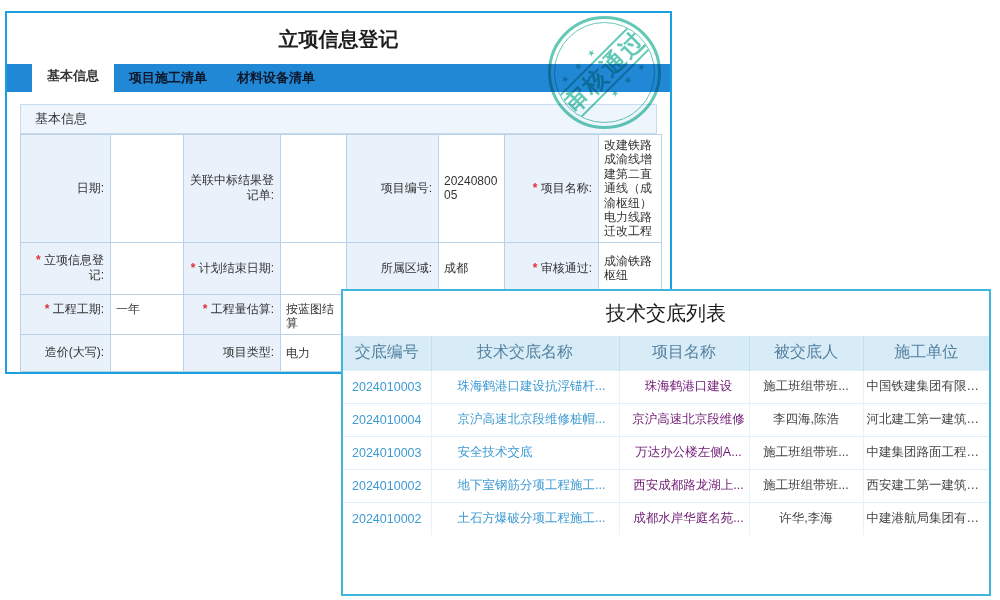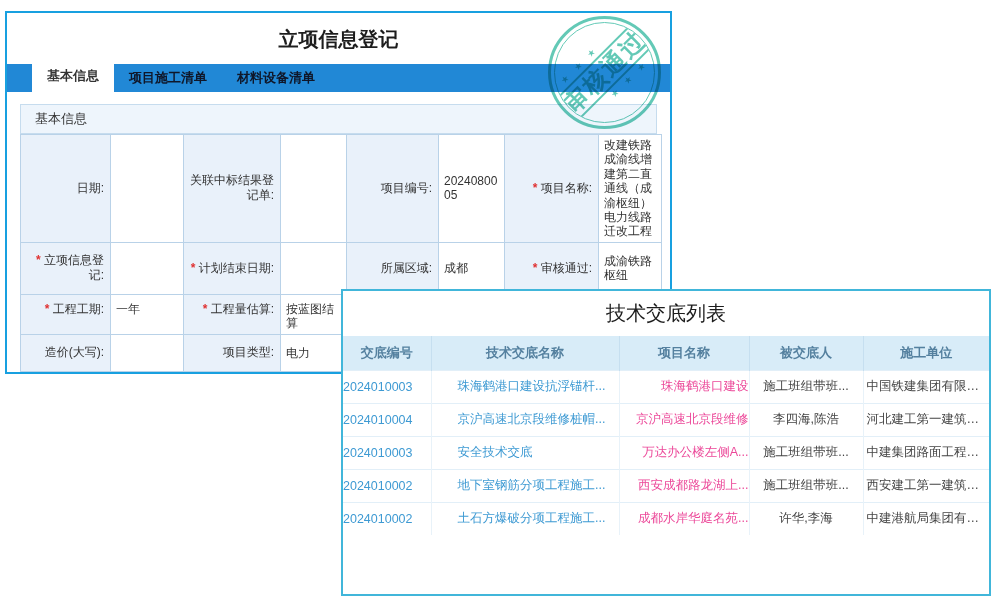--- a/index.html
+++ b/index.html
@@ -44,30 +44,30 @@
   .stars-top { align-self:center; transform:translateX(-22px); }
   .stars-top::before { content:"★ ★ ★ ★"; }
   .stars-bot { align-self:center; transform:translateX(22px); }
   .stars-bot::before { content:"★ ★ ★ ★"; }
 
   
   .win2 { position:absolute; left:341px; top:289px; width:650px; height:307px;
           background:#fff; border:2px solid #41b6da; z-index:5; overflow:hidden; }
   .list-title { text-align:center; margin-top:9px; font-size:20px; font-weight:normal; color:#1d1d1d; }
   table.list { margin-top:9px; width:646px; border-collapse:collapse; table-layout:fixed; }
-  table.list th { height:34px; background:#d8ecf8; color:#54809f; font-size:13px;
-                  font-weight:bold; border-right:1px solid #c6dff0; }
+  table.list th { height:34px; background:#d8ecf8; color:#54809f; font-size:16px;
+                  font-weight:normal; border-right:1px solid #c6dff0; }
   table.list th:last-child { border-right:none; }
   table.list td { height:33px; font-size:12.5px; border-top:1px solid #e2eff8;
                   border-right:1px solid #e8f2f9; white-space:nowrap; overflow:hidden;
                   text-overflow:ellipsis; }
   table.list td:last-child { border-right:none; }
-  td.c-id { text-align:left; color:#3e9ad3; cursor:pointer; }
+  td.c-id { text-align:center; color:#3e9ad3; cursor:pointer; }
   td.c-name { text-align:left; padding-left:26px; color:#3e9ad3; cursor:pointer; }
-  td.c-proj { text-align:right; padding-left:9px; color:#ec4899; cursor:pointer; }
+  td.c-proj { text-align:center; padding-left:9px; color:#701a75; cursor:pointer; }
   td.c-pers { text-align:center; color:#444; }
   td.c-comp { text-align:left; color:#444; padding:0 3px; }
 </style>
 </head>
 <body>
 
 <div class="win1">
   <div class="form-title">立项信息登记</div>
 
   <div class="tabbar">

